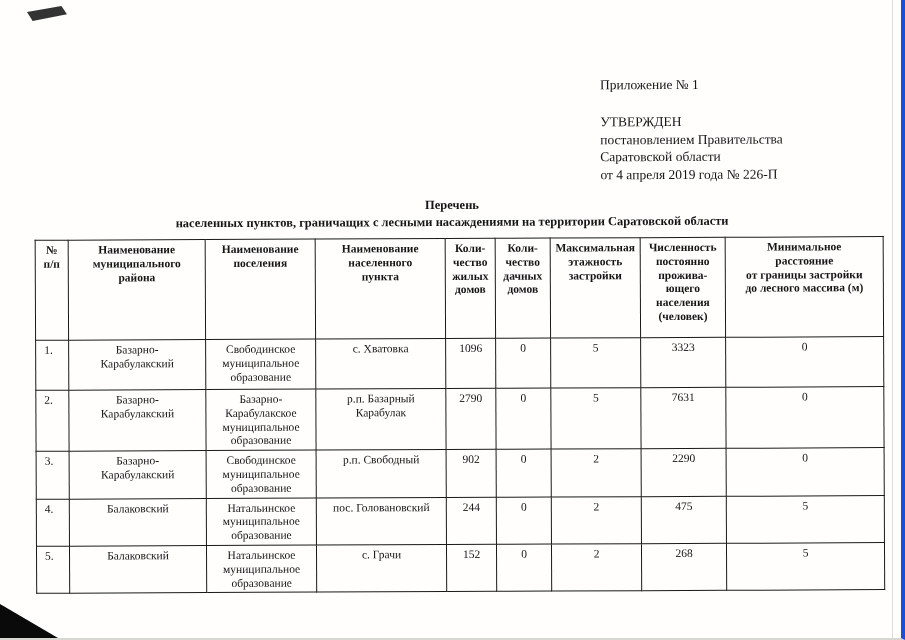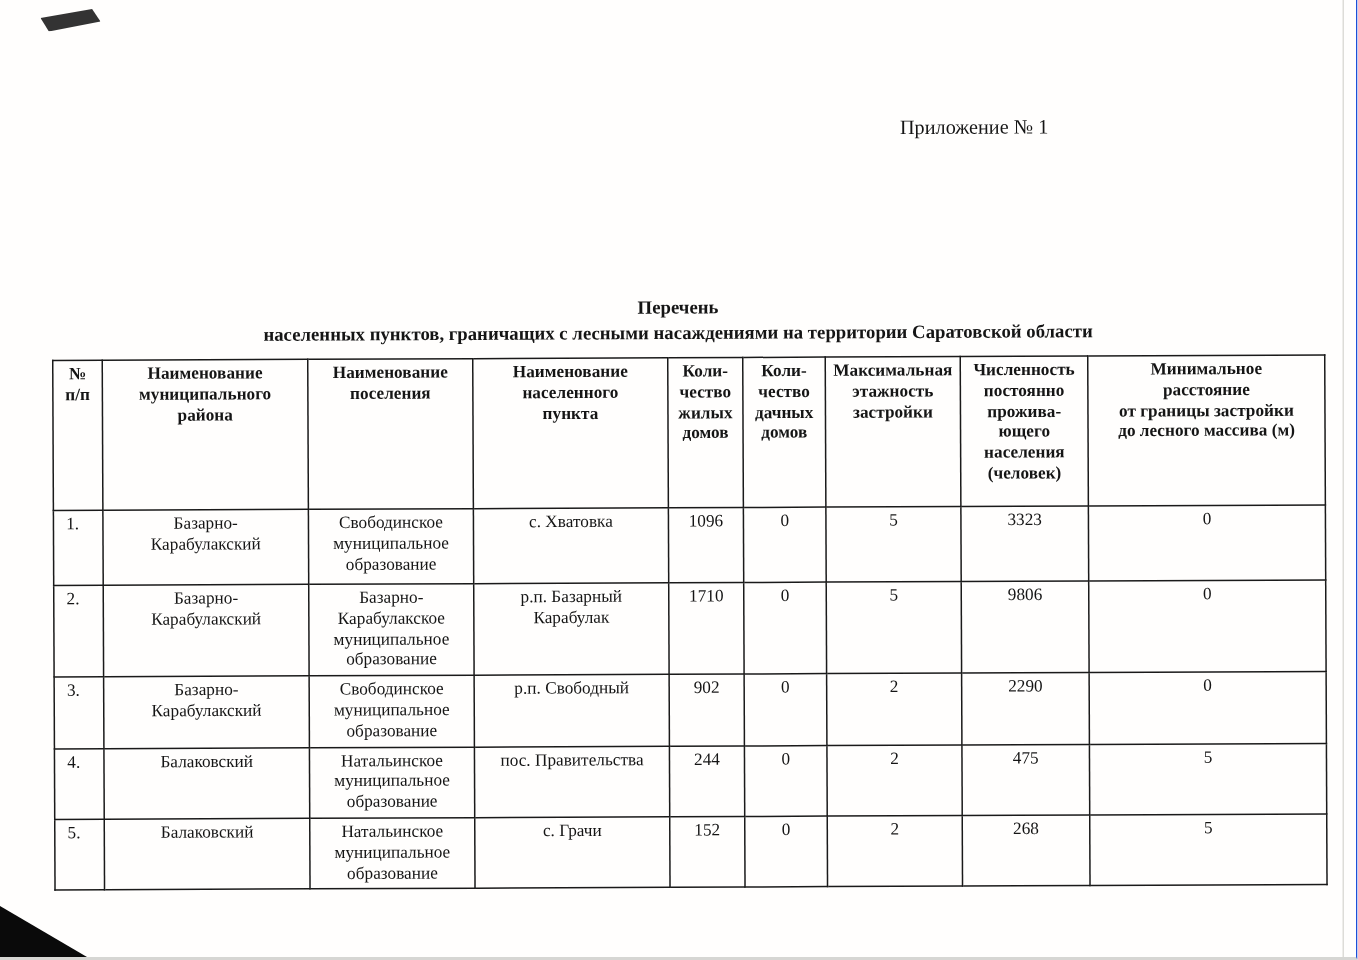--- a/index.html
+++ b/index.html
@@ -7,21 +7,21 @@
   body {
     background: #f4f4f2;
     font-family: "Liberation Serif", "DejaVu Serif", serif;
     color: #151515;
   }
   .page {
     position: relative;
     width: 905px;
     height: 640px;
     background: #fffefd;
-    border-right: 1px solid #1d4ed8;
+    border-right: 4px solid #1d4ed8;
     border-bottom: 2px solid #d6d6d3;
     overflow: hidden;
   }
   .scan-content {
     position: absolute;
     inset: 0;
     transform: rotate(-0.25deg);
     transform-origin: 50% 50%;
   }
   
@@ -105,20 +105,26 @@
   }
 </style>
 </head>
 <body>
 
 <div class="page">
   <div class="scan-content">
 
     <div class="appendix">Приложение № 1</div>
 
+    <div class="approved-block">
+      <div>УТВЕРЖДЕН</div>
+      <div>постановлением Правительства</div>
+      <div>Саратовской области</div>
+      <div>от 4 апреля 2019 года № 226-П</div>
+    </div>
 
     <div class="doc-title">
       <div>Перечень</div>
       <div>населенных пунктов, граничащих с лесными насаждениями на территории Саратовской области</div>
     </div>
 
     <table class="doc-table">
       <colgroup>
         <col style="width:33px">
         <col style="width:137px">
@@ -183,24 +189,24 @@
           <tr>
             <td class="num-cell">2.</td>
             <td>Базарно-
 Карабулакский</td>
             <td>Базарно-
 Карабулакское
 муниципальное
 образование</td>
             <td>р.п. Базарный
 Карабулак</td>
-            <td>1710</td>
-            <td>0</td>
-            <td>5</td>
-            <td>9806</td>
+            <td>2790</td>
+            <td>0</td>
+            <td>5</td>
+            <td>7631</td>
             <td>0</td>
           </tr>
           <tr>
             <td class="num-cell">3.</td>
             <td>Базарно-
 Карабулакский</td>
             <td>Свободинское
 муниципальное
 образование</td>
             <td>р.п. Свободный</td>
@@ -209,21 +215,21 @@
             <td>2</td>
             <td>2290</td>
             <td>0</td>
           </tr>
           <tr>
             <td class="num-cell">4.</td>
             <td>Балаковский</td>
             <td>Натальинское
 муниципальное
 образование</td>
-            <td>пос. Правительства</td>
+            <td>пос. Головановский</td>
             <td>244</td>
             <td>0</td>
             <td>2</td>
             <td>475</td>
             <td>5</td>
           </tr>
           <tr>
             <td class="num-cell">5.</td>
             <td>Балаковский</td>
             <td>Натальинское

